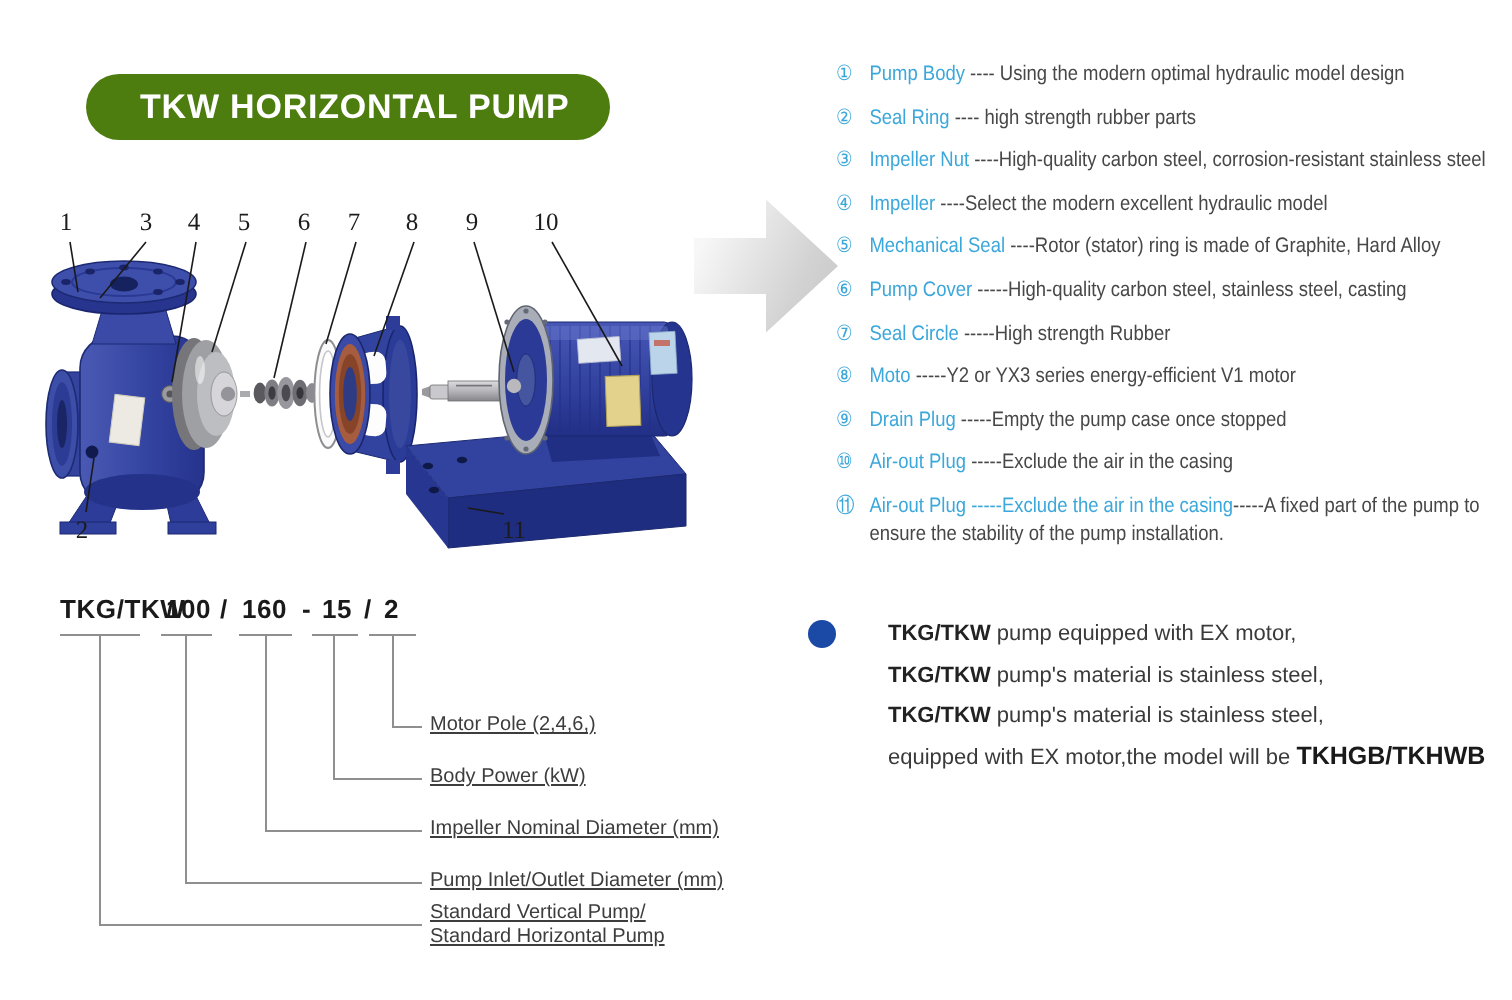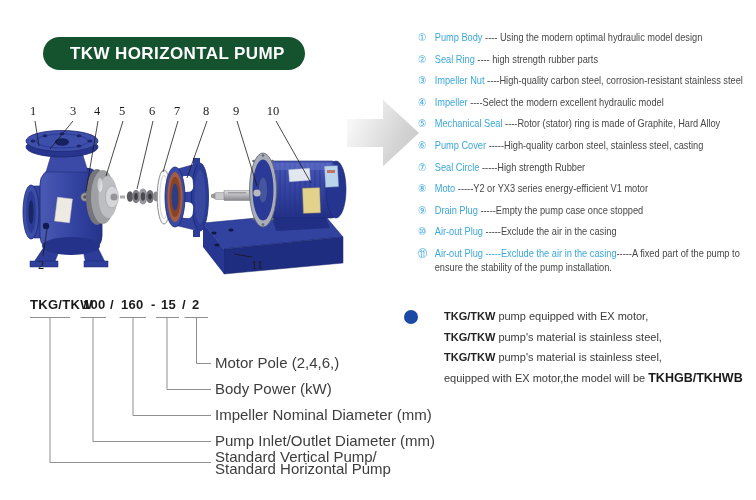--- a/index.html
+++ b/index.html
@@ -1,21 +1,21 @@
 <!DOCTYPE html>
 <html><head>
 <meta charset="utf-8">
 <style>
   html,body{margin:0;padding:0;}
   body{width:756px;height:500px;position:relative;background:#ffffff;overflow:hidden;
        font-family:"Liberation Sans",sans-serif;-webkit-font-smoothing:antialiased;}
 
   
   .banner{position:absolute;left:43px;top:37px;width:262px;height:33px;border-radius:17px;
-          background:#14532d;display:flex;align-items:center;padding-left:27px;box-sizing:border-box;}
+          background:#4d7c0f;display:flex;align-items:center;padding-left:27px;box-sizing:border-box;}
   .banner-title{color:#ffffff;font-weight:bold;font-size:17px;letter-spacing:.4px;}
 
   
   .diagram-svg{position:absolute;left:0;top:0;}
   .callout{position:absolute;transform:translateX(-50%);font-family:"Liberation Serif",serif;
            font-size:12.5px;color:#1c1c1c;line-height:14px;}
 
   
   .big-arrow{position:absolute;left:347px;top:96px;width:72px;height:74px;
              background:linear-gradient(115deg,#f7f7f7 15%,#d2d2d2 70%,#c6c6c6 100%);
@@ -27,21 +27,21 @@
   .part-row{position:relative;padding-left:19px;margin-bottom:7.6px;white-space:nowrap;color:#474747;}
   .part-row.wrap{white-space:normal;width:368px;}
   .pnum{position:absolute;left:0;top:0;color:#3ba7da;}
   .pname{color:#3ba7da;}
   .pdesc{color:#474747;}
 
   
   .code-seg{position:absolute;top:297px;font-weight:bold;font-size:13px;color:#1a1a1a;
             letter-spacing:.3px;white-space:nowrap;}
   .model-tree{position:absolute;left:0;top:290px;}
-  .model-label{position:absolute;left:215px;font-size:15px;color:#3d3d3d;line-height:12px;white-space:nowrap;}
+  .model-label{position:absolute;left:215px;font-size:10px;color:#3d3d3d;line-height:12px;white-space:nowrap;text-decoration:underline;}
 
   
   .note-bullet{position:absolute;left:404px;top:310px;width:14px;height:14px;border-radius:50%;
                background:#1b49a6;}
   .notes{position:absolute;left:444px;top:306px;width:330px;font-size:11px;color:#3a3a3a;}
   .note-line{line-height:20.7px;height:20.7px;white-space:nowrap;}
   .note-line:nth-child(8){margin-top:-6.5px;}
   .nb{font-weight:bold;color:#222222;}
   .nb2{font-weight:bold;color:#1a1a1a;font-size:12.5px;}
 </style>

